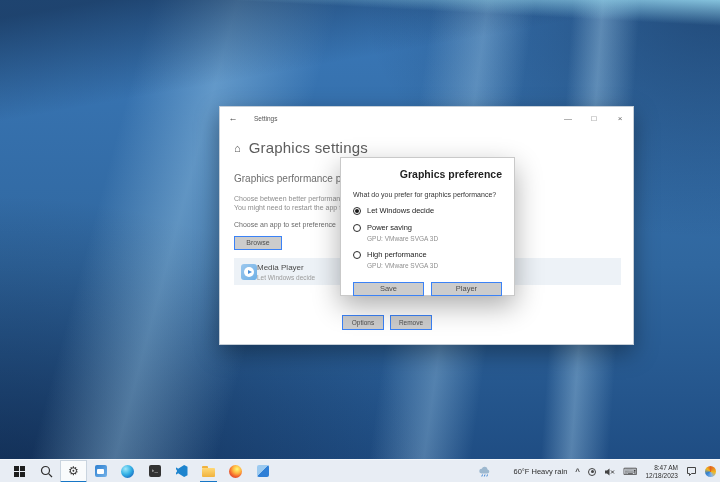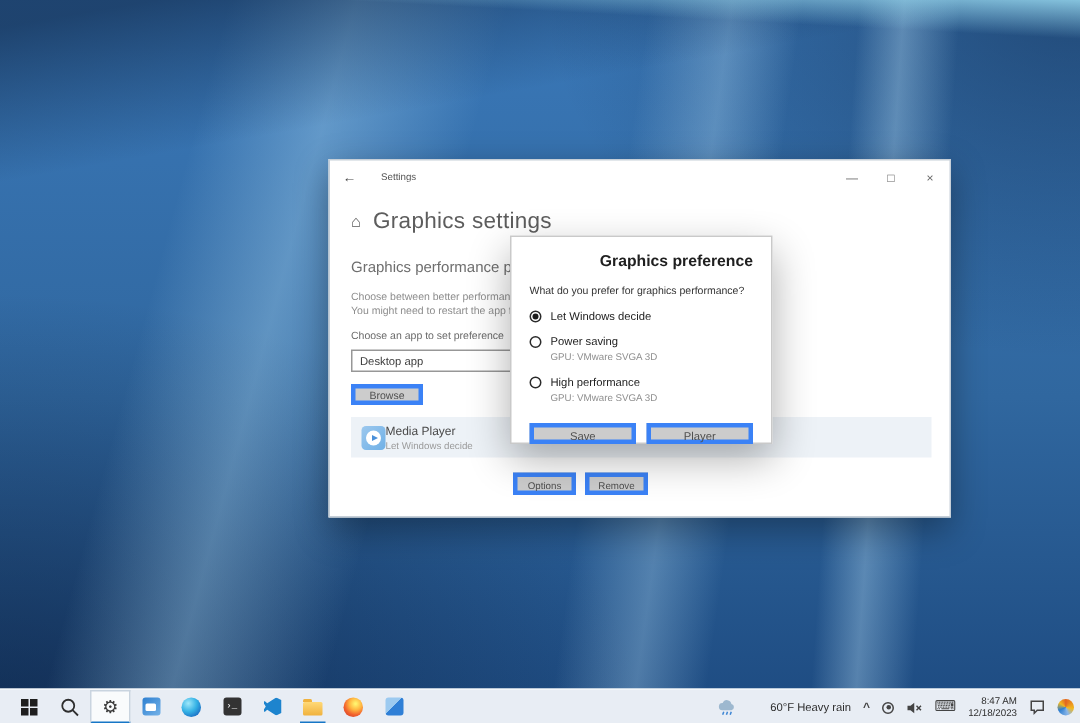--- a/index.html
+++ b/index.html
@@ -37,21 +37,21 @@
   .page-head { display:flex; align-items:center; gap:8px; margin-top:6px; }
   .home-ic { font-size:11px; color:#5a5a5a; }
   .page-title { font-size:15px; font-weight:300; color:#5d5d5d; letter-spacing:.2px; white-space:nowrap; }
   .section-title { margin-top:17px; font-size:10px; color:#6e6e6e; white-space:nowrap; }
   .desc { margin-top:10px; font-size:7px; line-height:9px; color:#8d8d8d; white-space:nowrap; }
   .choose-label { margin-top:9px; font-size:7px; color:#6a6a6a; white-space:nowrap; }
   .dropdown { margin-top:5px; width:190px; height:15px; border:1px solid #979797; background:#fff;
               display:flex; align-items:center; justify-content:space-between; padding:0 5px; }
   .dropdown .dd-val { font-size:7.5px; color:#3c3c3c; }
   .dropdown .dd-chev { font-size:6px; color:#555; }
-  .btn { background:#cccccc; border:3px solid #3b82f6; color:#4f4f4f; text-align:center; }
+  .btn { background:#cccccc; border:1px solid #3b82f6; color:#4f4f4f; text-align:center; }
   .browse-btn { margin-top:8px; width:48px; height:14px; font-size:7px; line-height:12px; }
   .app-row { margin-top:8px; width:387px; height:27px; background:#edf2f7;
              display:flex; align-items:center; padding-left:7px; }
   .app-ic { width:16px; height:16px; border-radius:3px; background:linear-gradient(135deg,#9cc8ee,#6fb0e6);
             display:flex; align-items:center; justify-content:center; }
   .app-ic-circle { width:10px; height:10px; border-radius:50%; background:#fff;
                    display:flex; align-items:center; justify-content:center; }
   .app-ic-play { width:0; height:0; border-left:4px solid #4a90d9; border-top:2.5px solid transparent;
                  border-bottom:2.5px solid transparent; margin-left:1px; }
   .app-name { font-size:8px; color:#4a4a4a; }
@@ -147,24 +147,20 @@
 
       <div class="section-title">Graphics performance preference</div>
 
       <div class="desc">
         <div>Choose between better performance or battery life when using an app.</div>
         <div>You might need to restart the app for your changes to take effect.</div>
       </div>
 
       <div class="choose-label">Choose an app to set preference</div>
 
-      <div class="dropdown">
-        <span class="dd-val">Desktop app</span>
-        <span class="dd-chev">▼</span>
-      </div>
 
       <div class="btn browse-btn">Browse</div>
 
       <div class="app-row">
         <div class="app-ic">
           <div class="app-ic-circle">
               <div class="app-ic-play"></div>
             </div>
         </div>
         <div>

